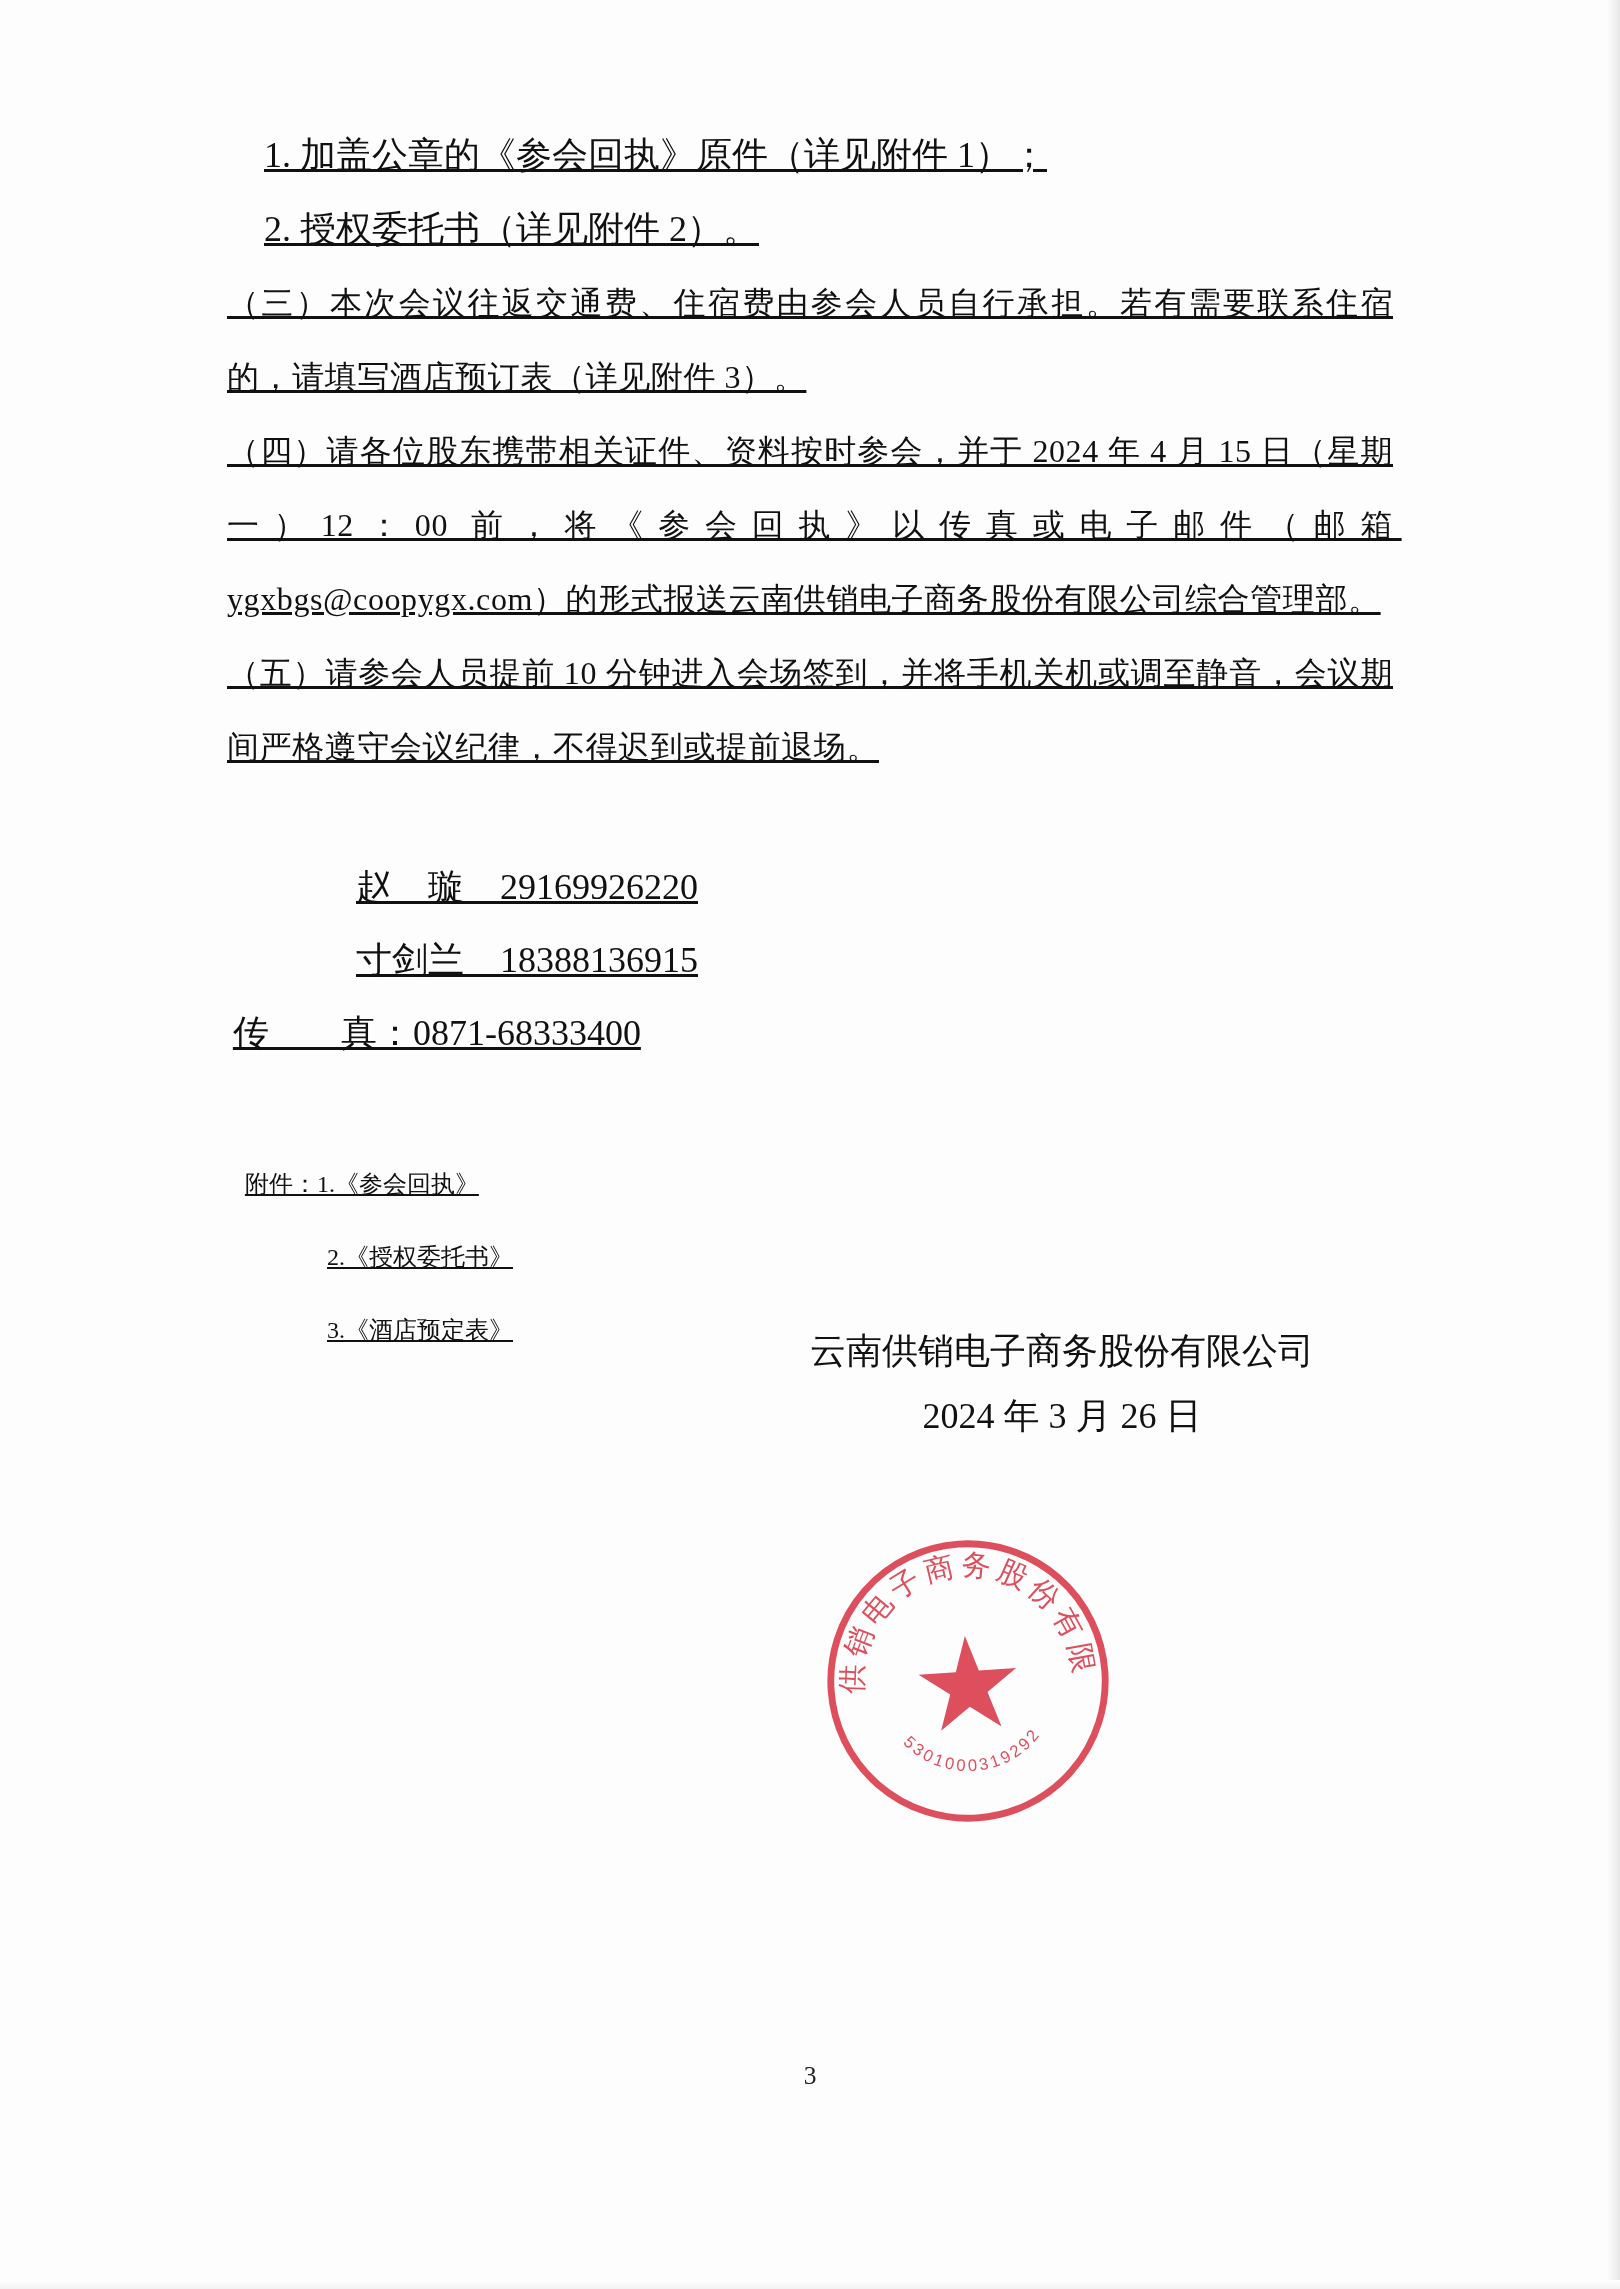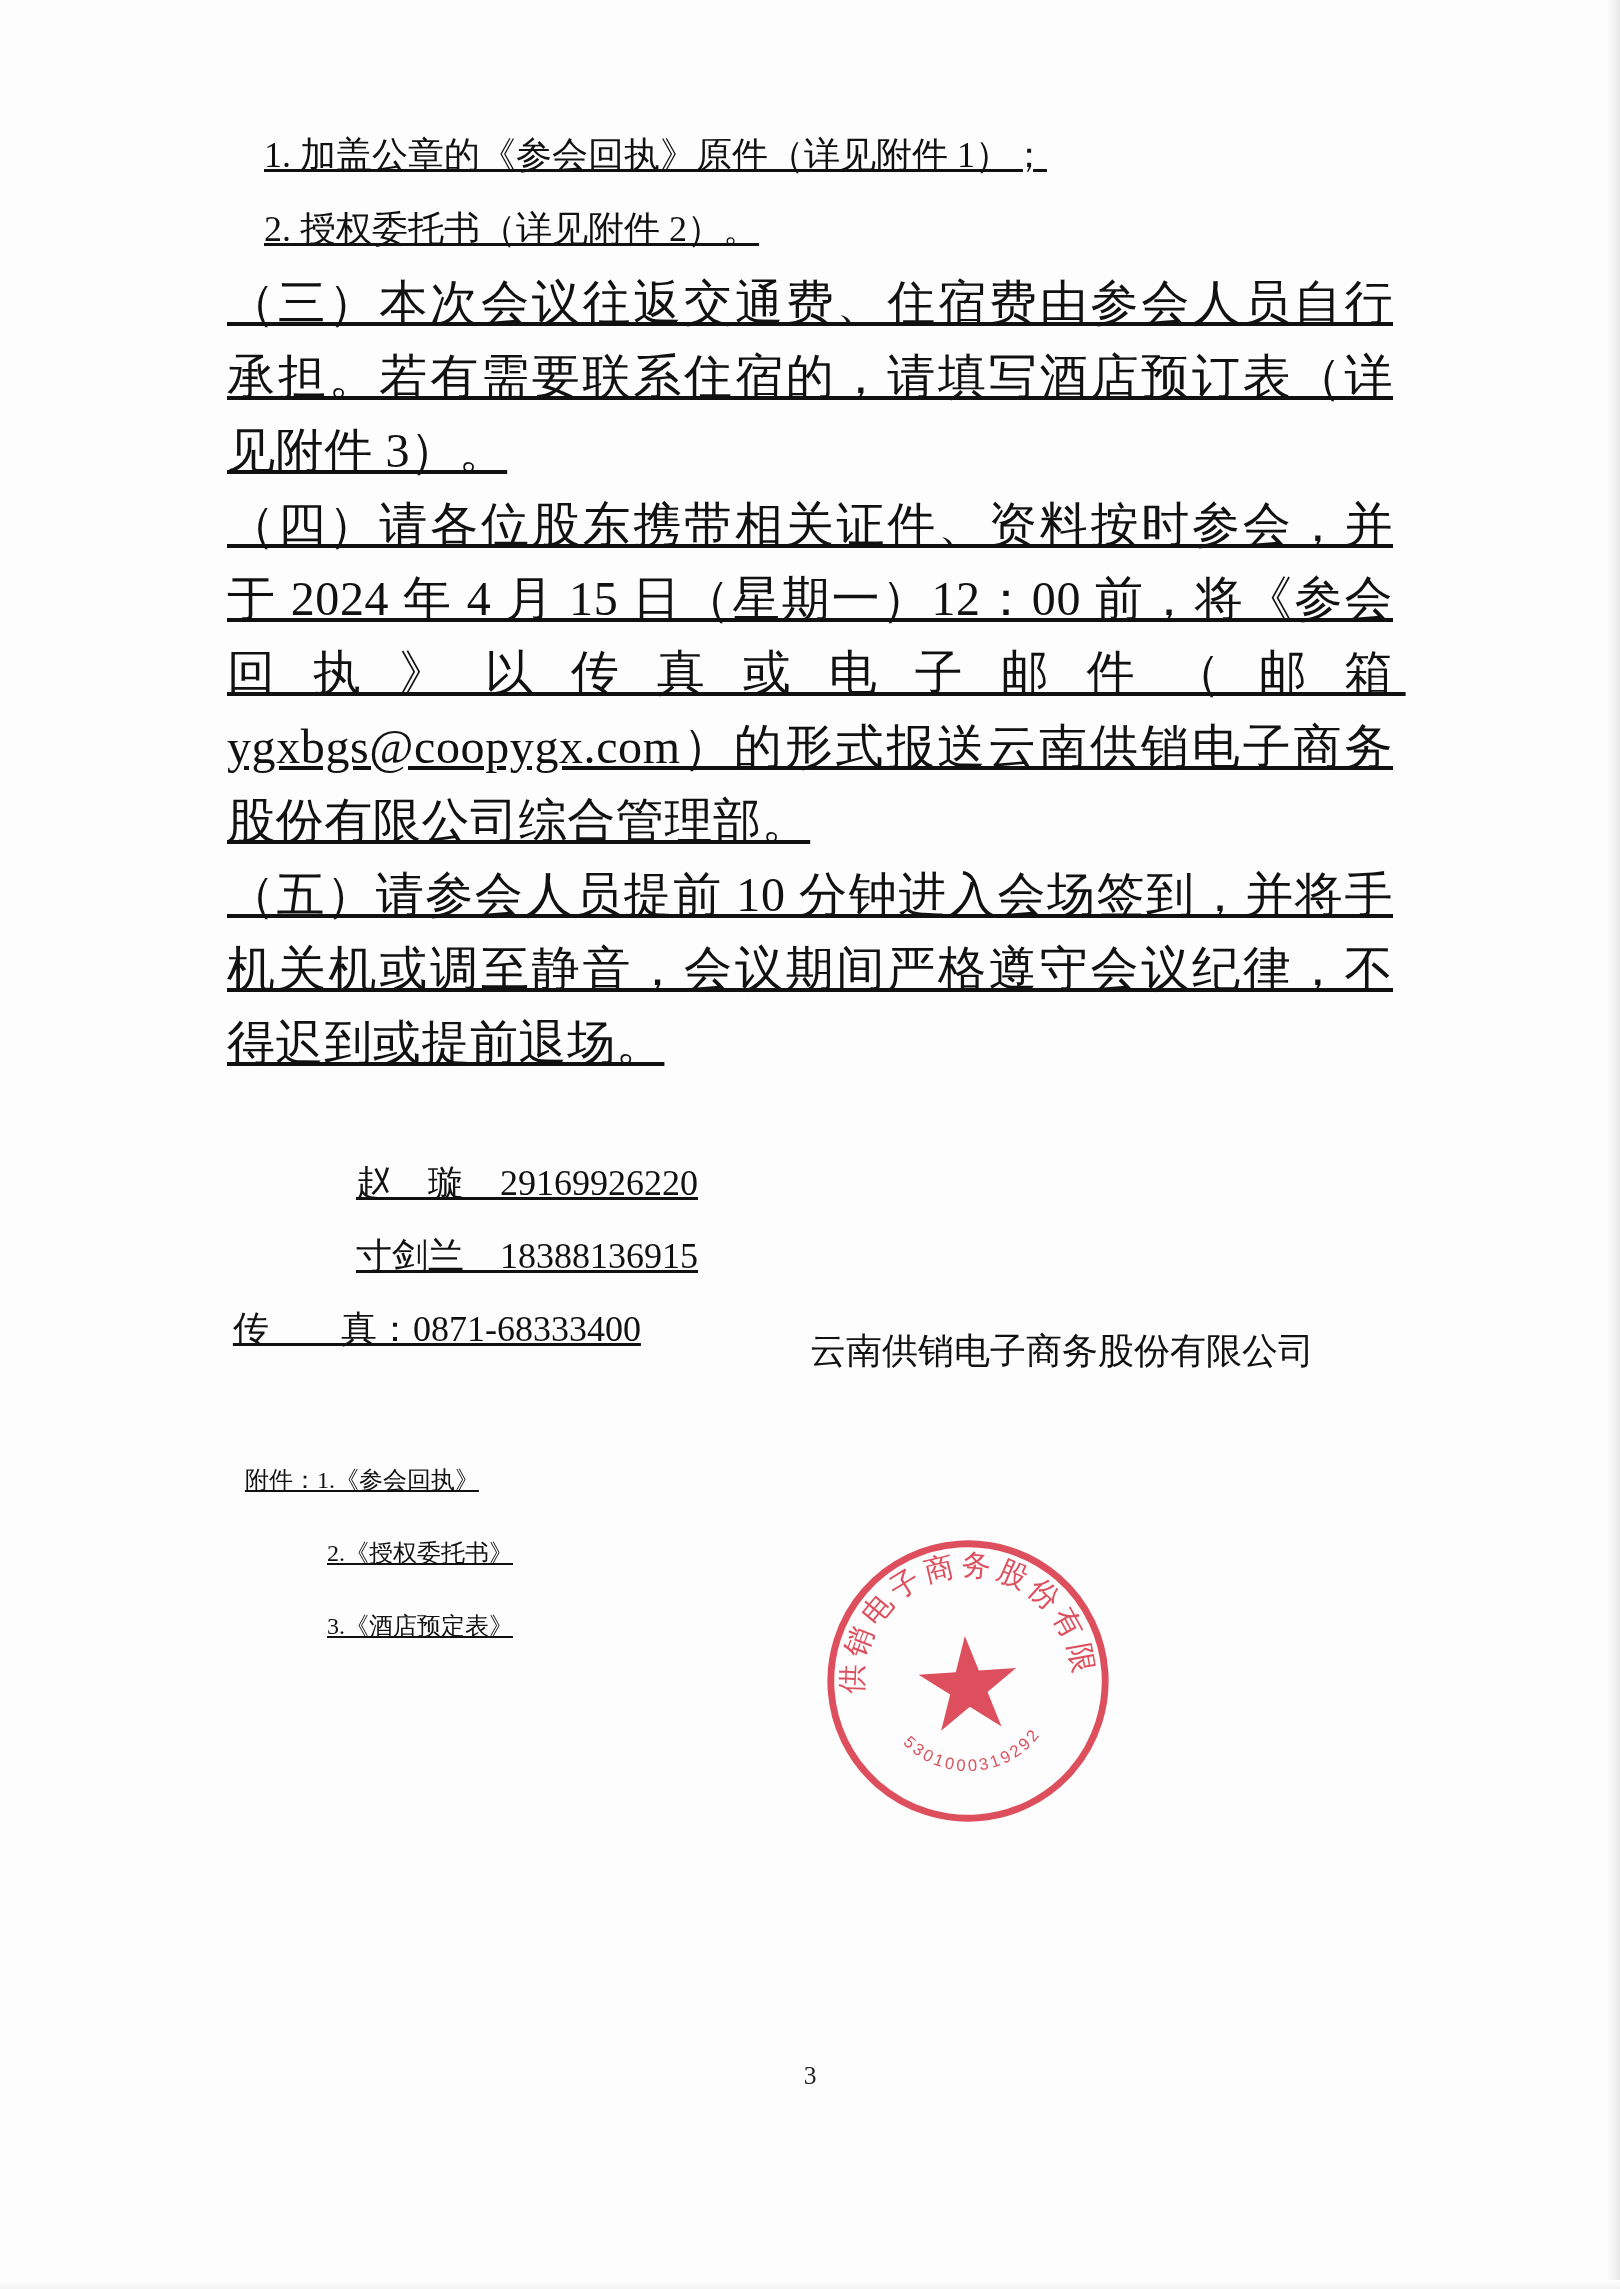--- a/index.html
+++ b/index.html
@@ -45,21 +45,21 @@
 
   .body-area {
     position: absolute;
     left: 227px;
     top: 118px;
     width: 1166px;
     text-decoration: underline;
   }
 
   .para {
-    font-size: 48px;
+    font-size: 32px;
     line-height: 74px;
     letter-spacing: 0.6px;
     text-align: justify;
     margin: 0;
     white-space: pre-wrap;
   }
 
   .list-line {
     font-size: 36px;
     line-height: 74px;
@@ -150,20 +150,21 @@
     </div>
 
     <div class="attach-block">
       <div class="attach-line">附件：1.《参会回执》</div>
       <div class="attach-line sub">2.《授权委托书》</div>
       <div class="attach-line sub">3.《酒店预定表》</div>
     </div>
 
     <div class="signature">
       <div class="sign-org">云南供销电子商务股份有限公司</div>
+      <div class="sign-date">2024 年 3 月 26 日</div>
     </div>
 
   </div>
 
   <div class="seal">
     <svg width="294" height="294" viewBox="0 0 300 300" xmlns="http://www.w3.org/2000/svg">
       <defs>
         <path id="sealTopArc" d="M 42,150 A 108,108 0 0 1 258,150"></path>
         <path id="sealBottomArc" d="M 58,150 A 92,92 0 0 0 242,150"></path>
       </defs>

